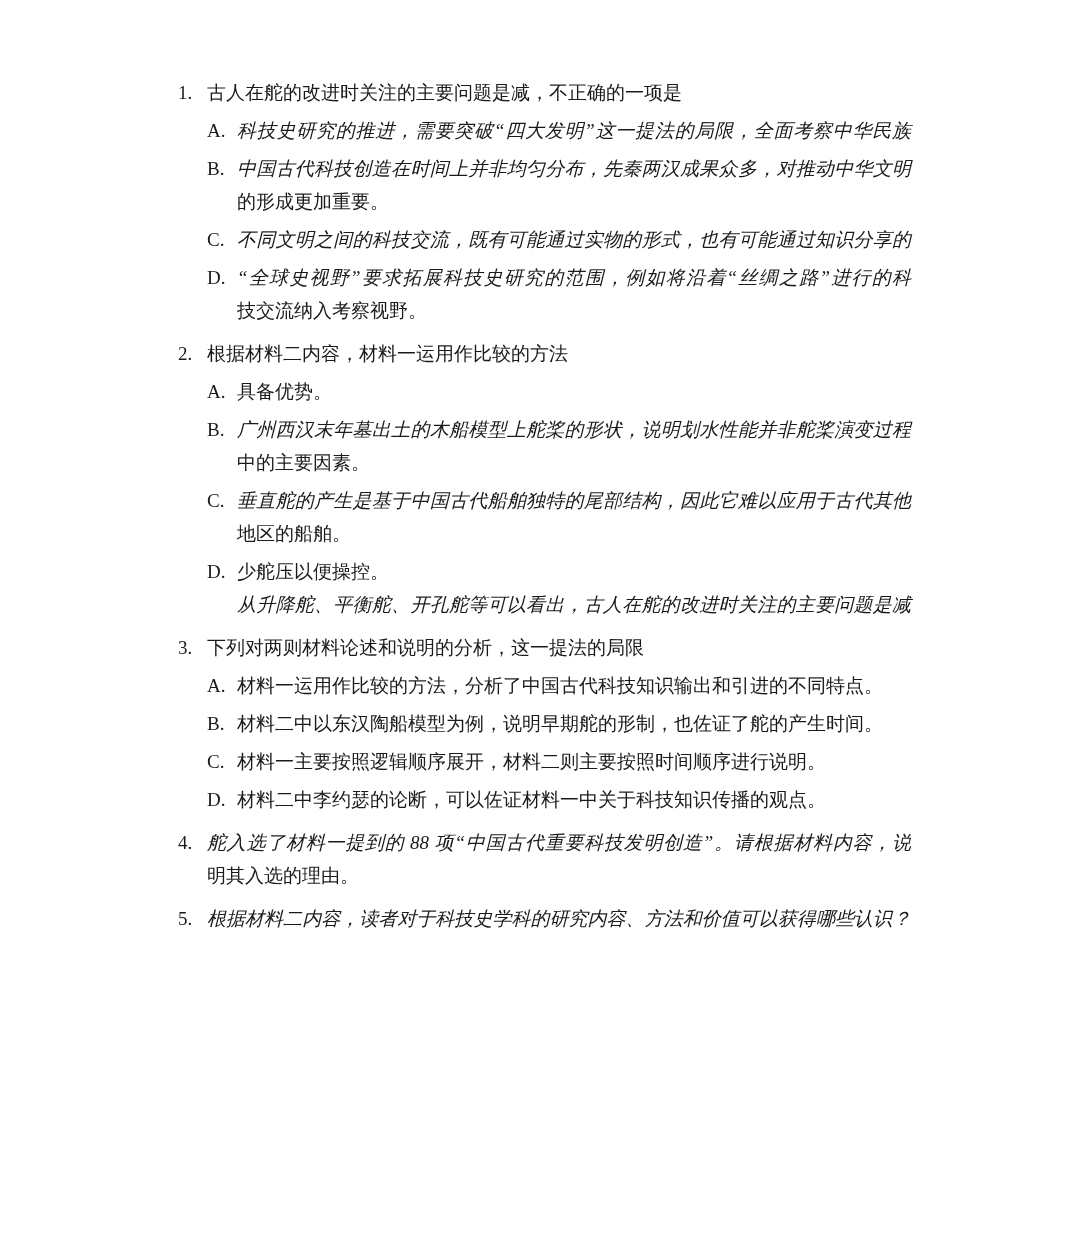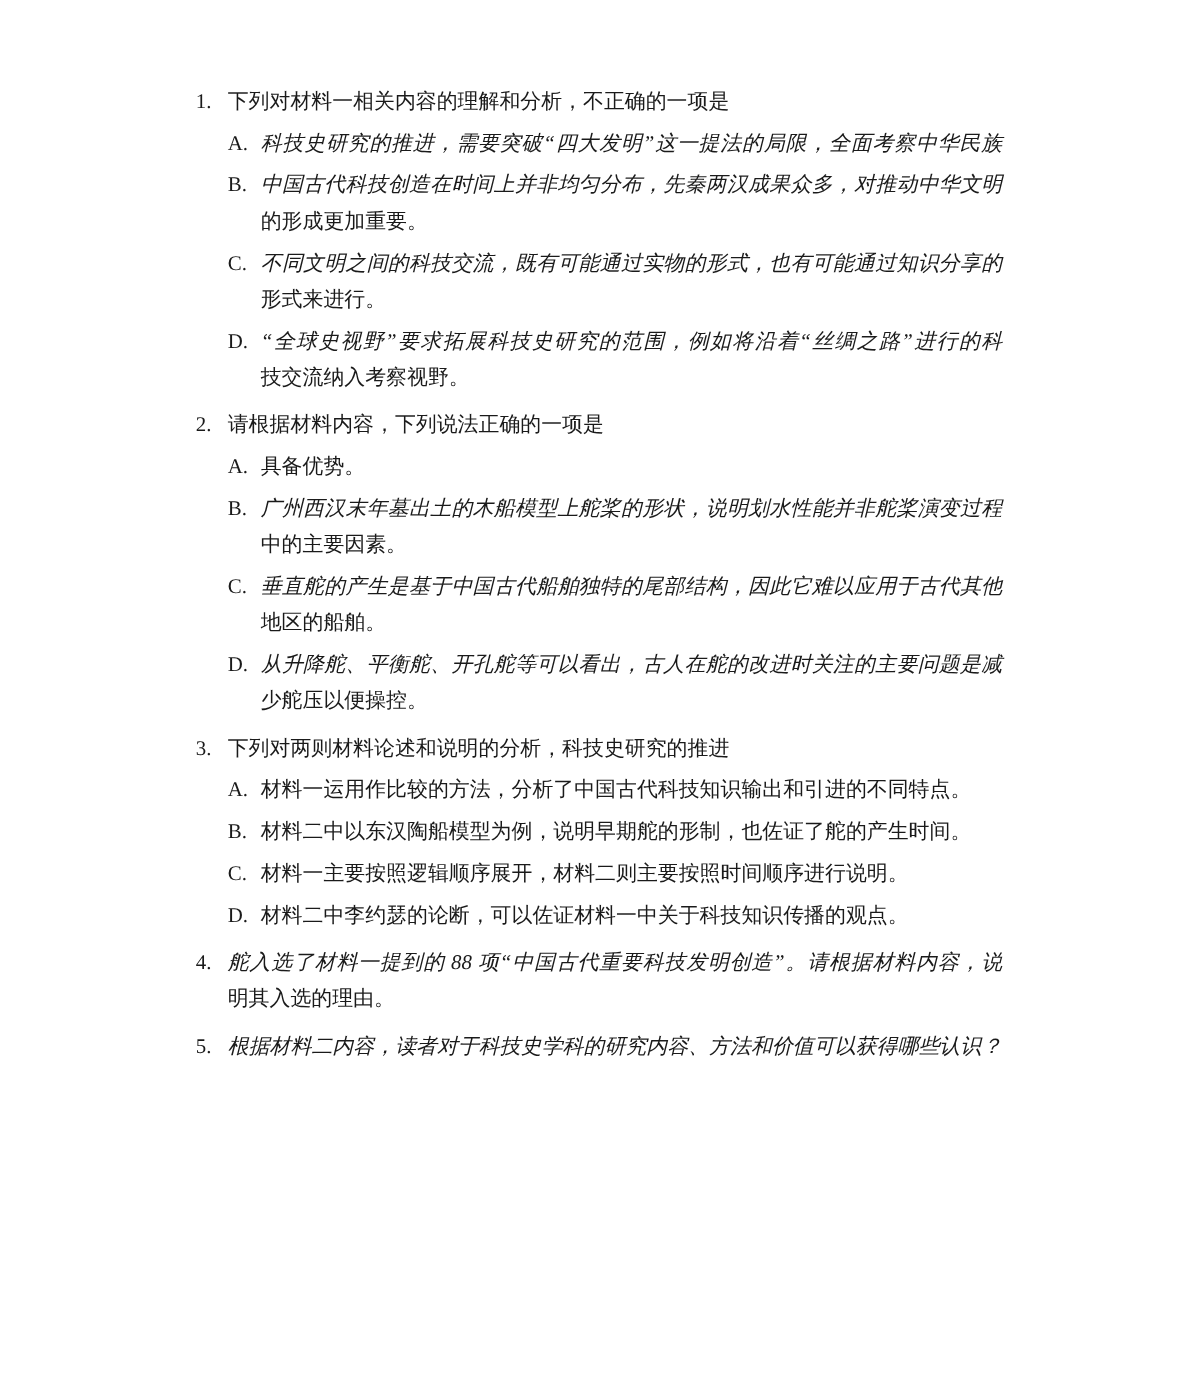--- a/index.html
+++ b/index.html
@@ -66,57 +66,56 @@
   }
 </style>
 </head>
 <body>
 
 <div class="sheet">
 
   <div class="question">
     <div class="q-row">
       <span class="q-num">1.</span>
-      <span class="q-body">下列对材料一相关内容的理解和分析，不正确的一项是</span>
+      <span class="q-body">古人在舵的改进时关注的主要问题是减，不正确的一项是</span>
     </div>
     <div class="options">
       <div class="opt-row">
         <span class="opt-letter">A.</span>
         <span class="opt-body">
           <span class="line fill">科技史研究的推进，需要突破“四大发明”这一提法的局限，全面考察中华民族</span>
         </span>
       </div>
       <div class="opt-row">
         <span class="opt-letter">B.</span>
         <span class="opt-body">
           <span class="line fill">中国古代科技创造在时间上并非均匀分布，先秦两汉成果众多，对推动中华文明</span>
           <span class="line">的形成更加重要。</span>
         </span>
       </div>
       <div class="opt-row">
         <span class="opt-letter">C.</span>
         <span class="opt-body">
           <span class="line fill">不同文明之间的科技交流，既有可能通过实物的形式，也有可能通过知识分享的</span>
-          <span class="line">形式来进行。</span>
         </span>
       </div>
       <div class="opt-row">
         <span class="opt-letter">D.</span>
         <span class="opt-body">
           <span class="line fill">“全球史视野”要求拓展科技史研究的范围，例如将沿着“丝绸之路”进行的科</span>
           <span class="line">技交流纳入考察视野。</span>
         </span>
       </div>
     </div>
   </div>
 
   <div class="question">
     <div class="q-row">
       <span class="q-num">2.</span>
-      <span class="q-body">请根据材料内容，下列说法正确的一项是</span>
+      <span class="q-body">根据材料二内容，材料一运用作比较的方法</span>
     </div>
     <div class="options">
       <div class="opt-row">
         <span class="opt-letter">A.</span>
         <span class="opt-body">
           <span class="line">具备优势。</span>
         </span>
       </div>
       <div class="opt-row">
         <span class="opt-letter">B.</span>
@@ -128,31 +127,31 @@
       <div class="opt-row">
         <span class="opt-letter">C.</span>
         <span class="opt-body">
           <span class="line fill">垂直舵的产生是基于中国古代船舶独特的尾部结构，因此它难以应用于古代其他</span>
           <span class="line">地区的船舶。</span>
         </span>
       </div>
       <div class="opt-row">
         <span class="opt-letter">D.</span>
         <span class="opt-body">
+          <span class="line">少舵压以便操控。</span>
           <span class="line fill">从升降舵、平衡舵、开孔舵等可以看出，古人在舵的改进时关注的主要问题是减</span>
-          <span class="line">少舵压以便操控。</span>
         </span>
       </div>
     </div>
   </div>
 
   <div class="question">
     <div class="q-row">
       <span class="q-num">3.</span>
-      <span class="q-body">下列对两则材料论述和说明的分析，科技史研究的推进</span>
+      <span class="q-body">下列对两则材料论述和说明的分析，这一提法的局限</span>
     </div>
     <div class="options">
       <div class="opt-row">
         <span class="opt-letter">A.</span>
         <span class="opt-body">
           <span class="line">材料一运用作比较的方法，分析了中国古代科技知识输出和引进的不同特点。</span>
         </span>
       </div>
       <div class="opt-row">
         <span class="opt-letter">B.</span>

